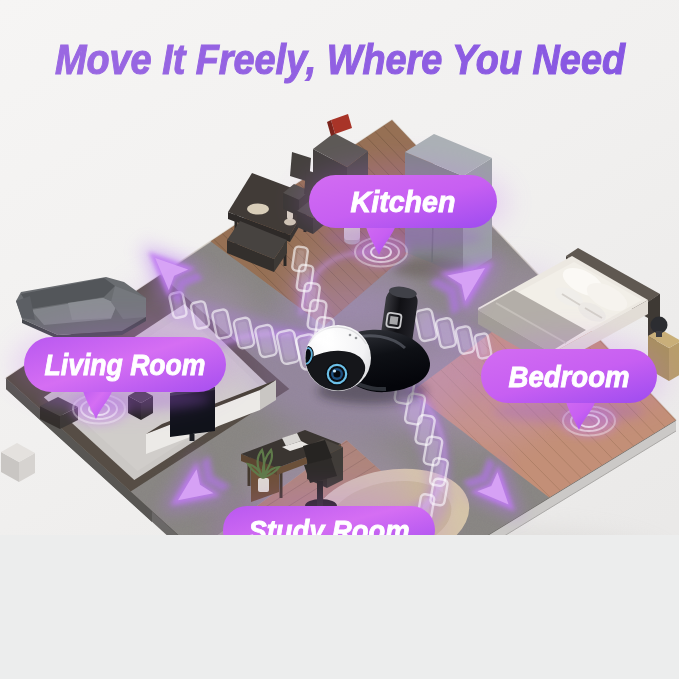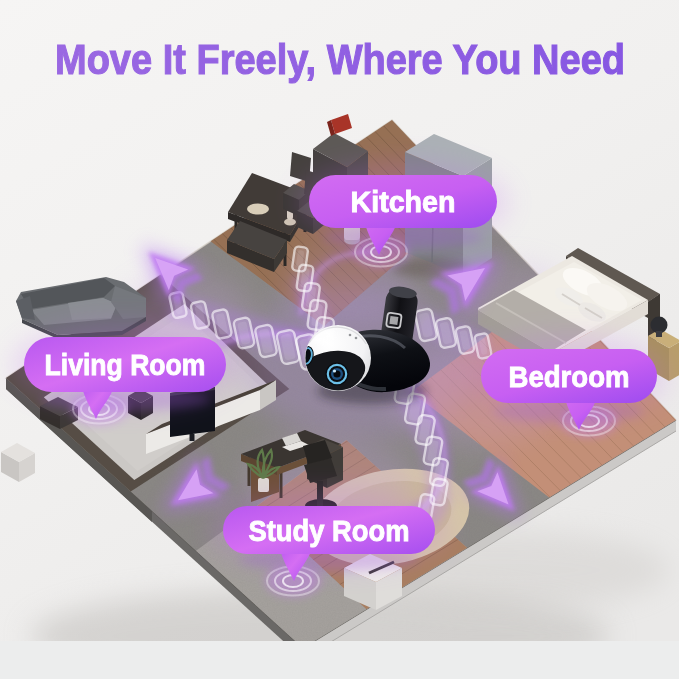--- a/index.html
+++ b/index.html
@@ -1,15 +1,15 @@
 <!DOCTYPE html>
 <html><head><meta charset="utf-8">
 <style>
 html,body{margin:0;padding:0;background:#eceded;}
-#stage{width:679px;height:641px;position:relative;overflow:hidden;font-family:"Liberation Sans",sans-serif;}
+#stage{width:679px;height:535px;position:relative;overflow:hidden;font-family:"Liberation Sans",sans-serif;font-style:italic;}
 </style></head>
 <body>
 <div id="stage">
 <svg width="679" height="679" viewBox="0 0 679 679">
 
 <defs>
 <linearGradient id="bgGrad" x1="0" y1="0" x2="0.6" y2="1">
  <stop offset="0" stop-color="#f6f5f4"></stop>
           <stop offset="0.5" stop-color="#f1f0ef"></stop>
           <stop offset="1" stop-color="#eae9e8"></stop>

